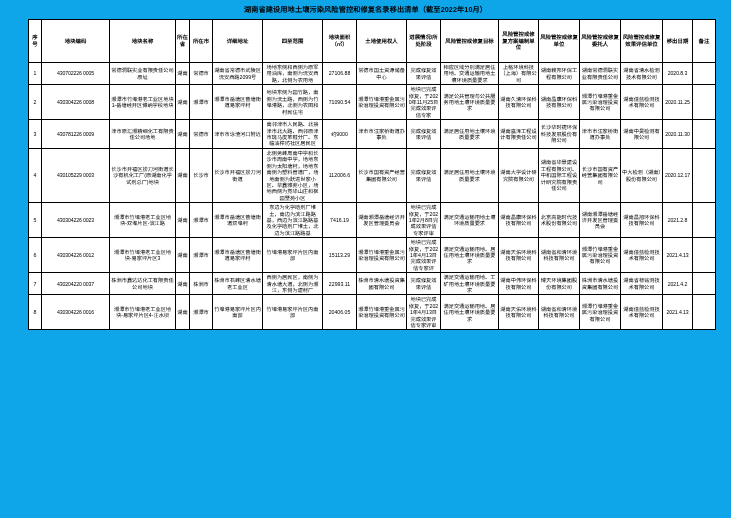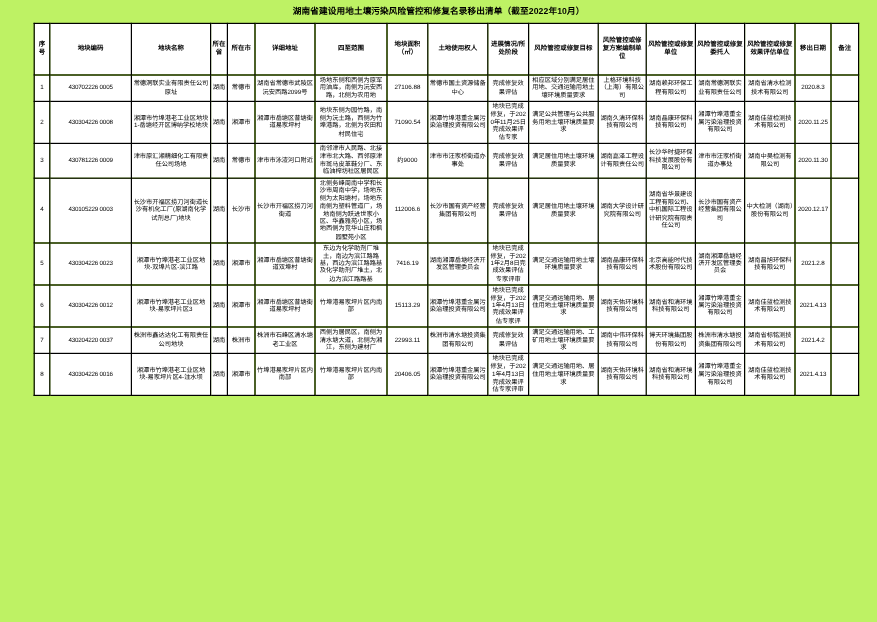--- a/index.html
+++ b/index.html
@@ -16,21 +16,21 @@
     color: #000000;
     -webkit-font-smoothing: none;
   }
 
   .page {
     position: relative;
     width: 731px;
     height: 518px;
     box-sizing: border-box;
     padding: 0;
-    background: #bef264;
+    background: #0ea5e9;
   }
 
   .doc-title {
     width: 731px;
     text-align: center;
     font-size: 7.2px;
     line-height: 14px;
     font-weight: bold;
     letter-spacing: 0.1px;
     padding-top: 3px;

